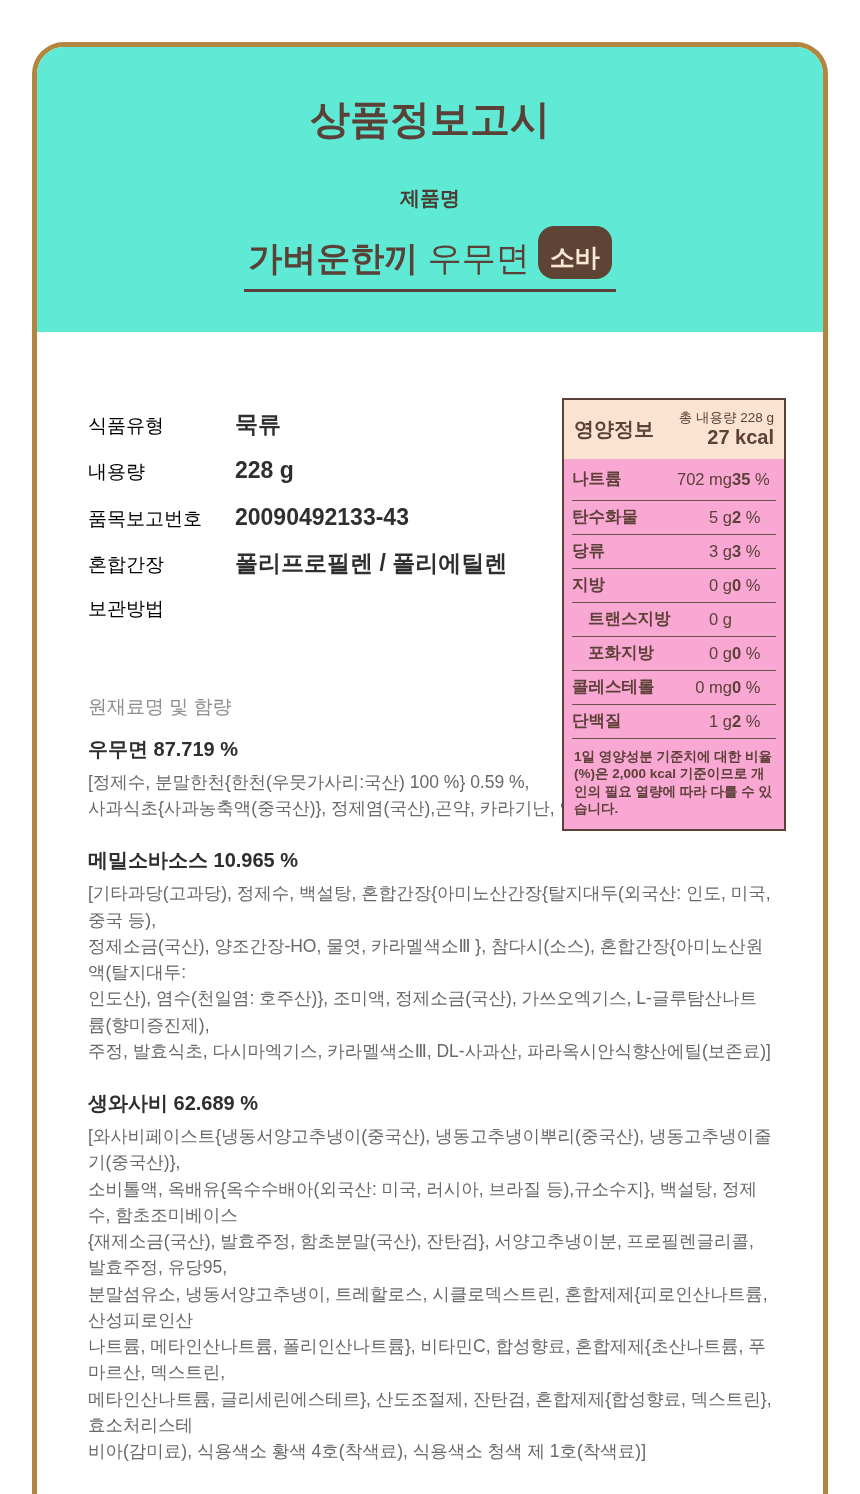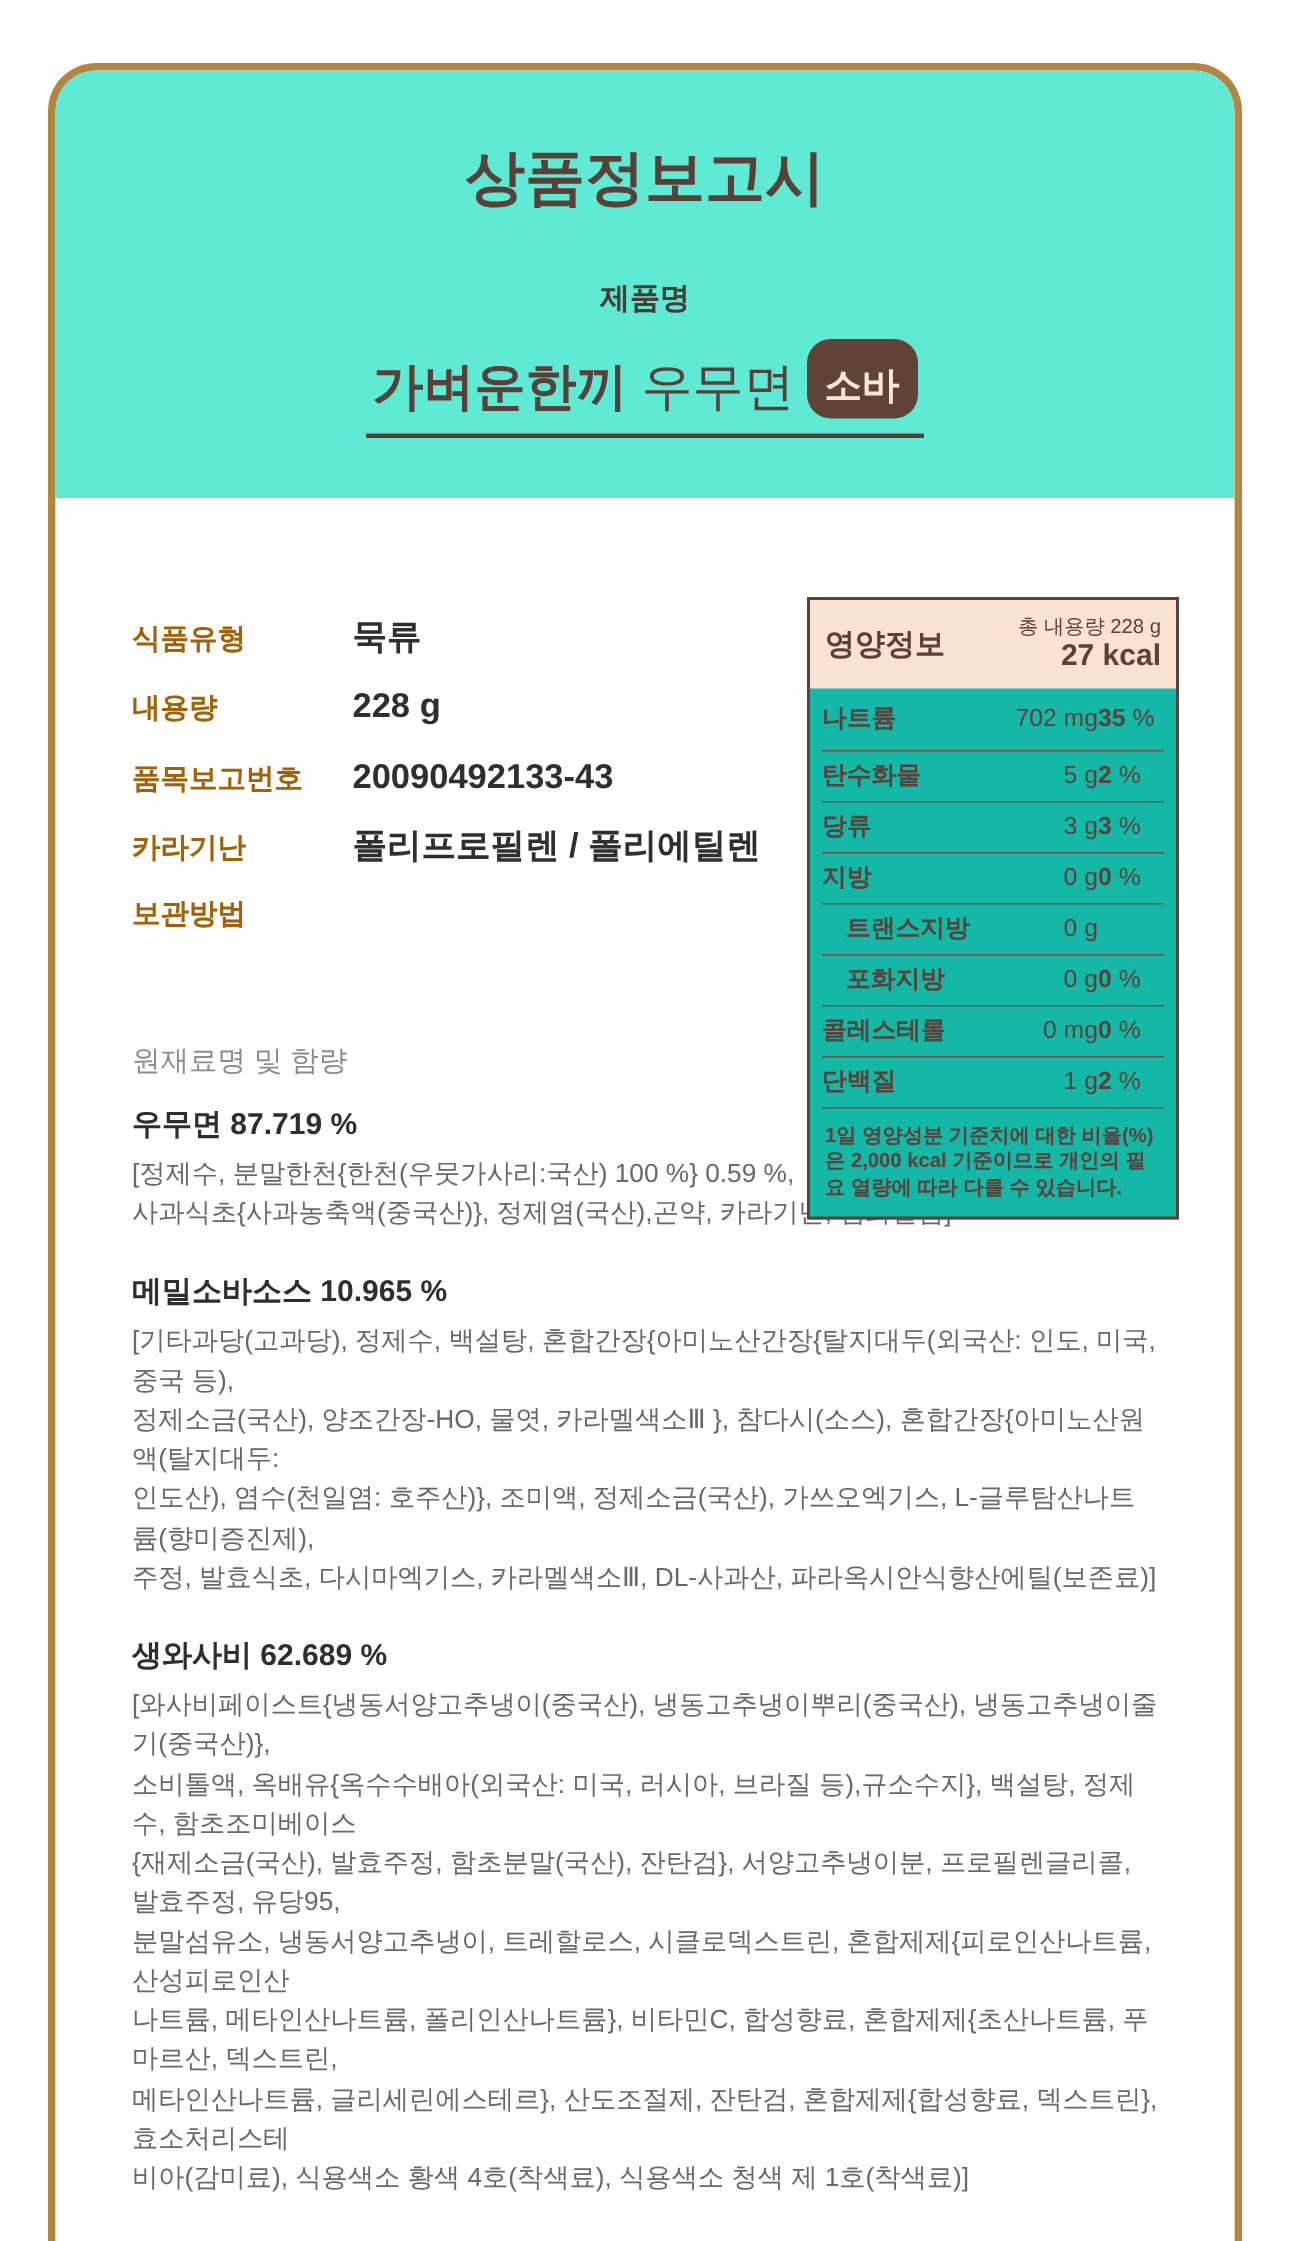--- a/index.html
+++ b/index.html
@@ -14,41 +14,41 @@
   .product-label{margin-top:46px;font-size:20px;font-weight:700;color:#4a3b33;}
   .product-name-wrap{display:inline-block;margin-top:14px;padding:0 4px 10px;
     border-bottom:3px solid #5a4037;font-size:34px;color:#5a4037;line-height:1.2;}
   .pn-strong{font-weight:700;}
   .pn-light{font-weight:400;}
   .pn-badge{display:inline-block;background:#5f4334;color:#fbe7d5;font-size:25px;
     font-weight:600;padding:16px 12px 7px;border-radius:16px;margin-left:8px;vertical-align:4px;}
   
   .card-body{position:relative;background:#ffffff;padding:66px 51px 30px;}
   
-  .nutrition{position:absolute;top:66px;right:37px;width:248px;box-sizing:border-box;
-    border:2px solid #5d4037;background:#14b8a6;color:#5d4037;}
+  .nutrition{position:absolute;top:66px;right:37px;width:224px;box-sizing:border-box;
+    border:2px solid #5d4037;background:#f9a8d4;color:#5d4037;}
   .nut-header{display:flex;justify-content:space-between;align-items:center;
     background:#fbe3d2;padding:10px 10px;}
   .nut-title{font-size:20px;font-weight:700;}
   .nut-right{text-align:right;line-height:1.15;}
   .nut-total{font-size:13.5px;}
   .nut-kcal{font-size:20px;font-weight:700;}
   .nut-row{display:flex;justify-content:space-between;align-items:center;height:33px;
     margin:0 8px;border-bottom:1.5px solid #6d5047;font-size:16.5px;}
   .nut-row:first-child{height:41px;}
   .nut-label{font-weight:700;}
   .nut-row.indent .nut-label{padding-left:16px;}
   .nut-val{display:flex;align-items:baseline;}
   .pct{width:44px;text-align:left;font-weight:400;}
   .pct b{font-weight:700;}
   .nut-footnote{padding:9px 10px 11px;font-size:13.5px;font-weight:700;line-height:1.3;}
   
   .info-grid{display:grid;grid-template-columns:147px 1fr;row-gap:17px;
     align-items:baseline;margin-top:12px;width:460px;}
-  .info-label{font-size:19px;color:#a16207;font-weight:bold;}
+  .info-label{font-size:19px;color:#000000;}
   .info-value{font-size:23px;font-weight:700;color:#2f2f2f;line-height:1.28;}
   
   .ing-label{margin-top:72px;font-size:19px;color:#8d8d8d;}
   .ing-section{margin-top:26px;}
   .ing-section:first-child{margin-top:16px;}
   .ing-title{margin:0;font-size:20px;font-weight:700;color:#2e2e2e;}
   .ing-body{margin:6px 0 0;font-size:17.5px;color:#686868;line-height:1.5;white-space:pre-line;}
   .allergen{display:inline-block;margin-top:30px;background:#f7ab84;color:#4a332c;
     font-size:19px;font-weight:600;padding:9px 14px;}
 </style>
@@ -137,21 +137,21 @@
         <div class="nut-footnote">1일 영양성분 기준치에 대한 비율(%)은 2,000 kcal 기준이므로 개인의 필요 열량에 따라 다를 수 있습니다.</div>
       </aside>
 
       <div class="info-grid">
           <div class="info-label">식품유형</div>
           <div class="info-value">묵류</div>
           <div class="info-label">내용량</div>
           <div class="info-value">228 g</div>
           <div class="info-label">품목보고번호</div>
           <div class="info-value">20090492133-43</div>
-          <div class="info-label">카라기난</div>
+          <div class="info-label">혼합간장</div>
           <div class="info-value">폴리프로필렌 / 폴리에틸렌</div>
           <div class="info-label">보관방법</div>
         </div>
 
       <div class="ing-label">원재료명 및 함량</div>
       <div>
           <section class="ing-section">
             <h3 class="ing-title">우무면 87.719 %</h3>
             <p class="ing-body">[정제수, 분말한천{한천(우뭇가사리:국산) 100 %} 0.59 %,
 사과식초{사과농축액(중국산)}, 정제염(국산),곤약, 카라기난, 염화칼륨]</p>

